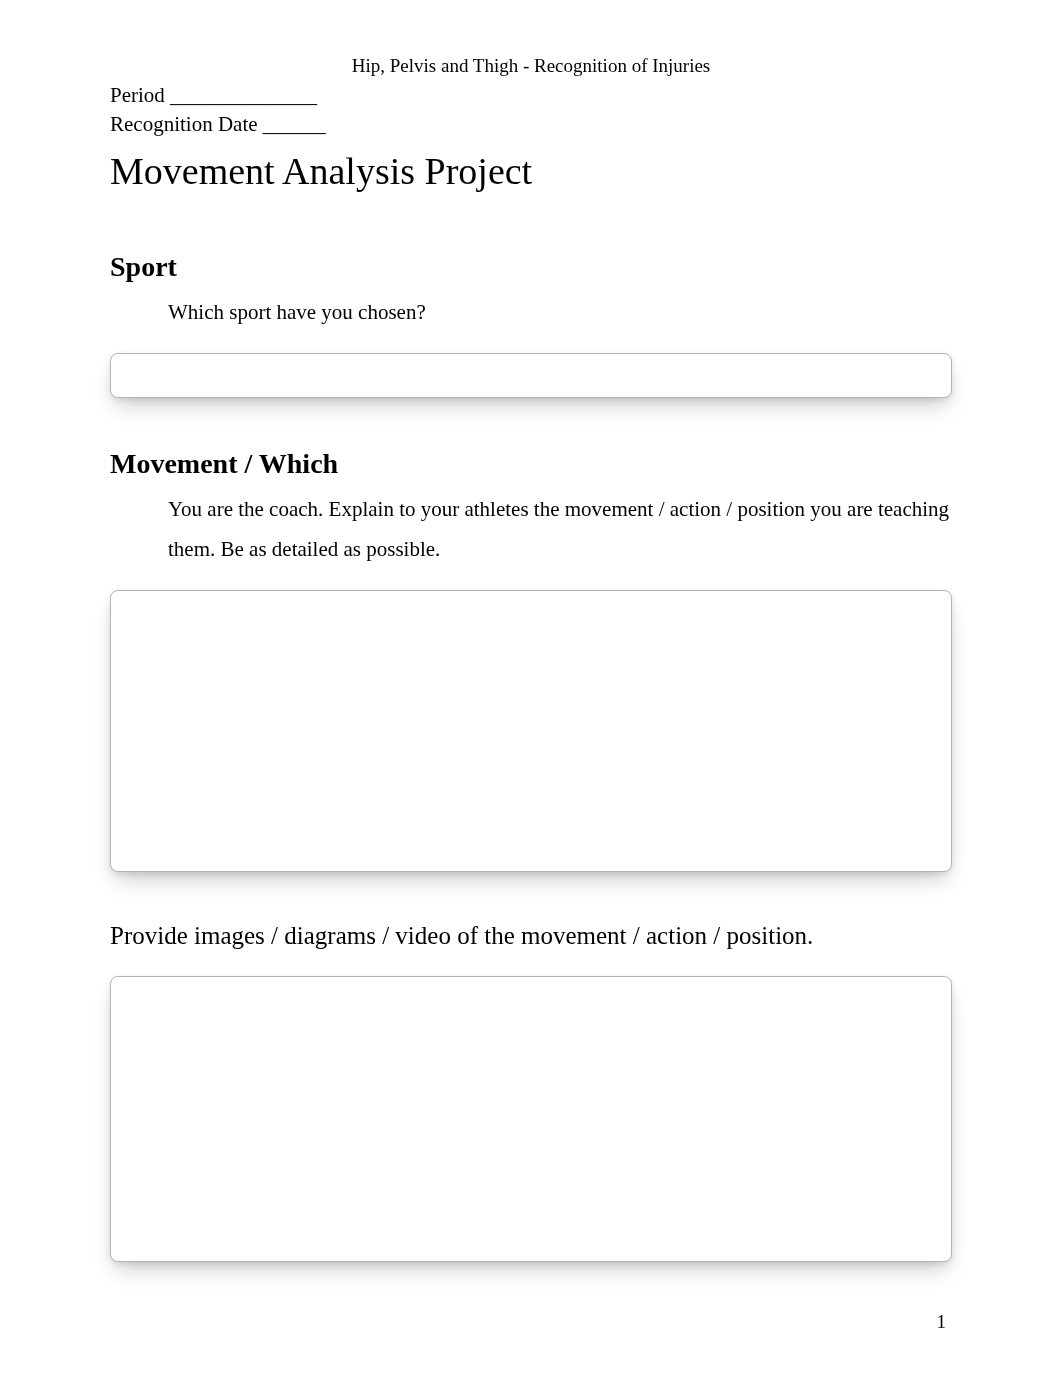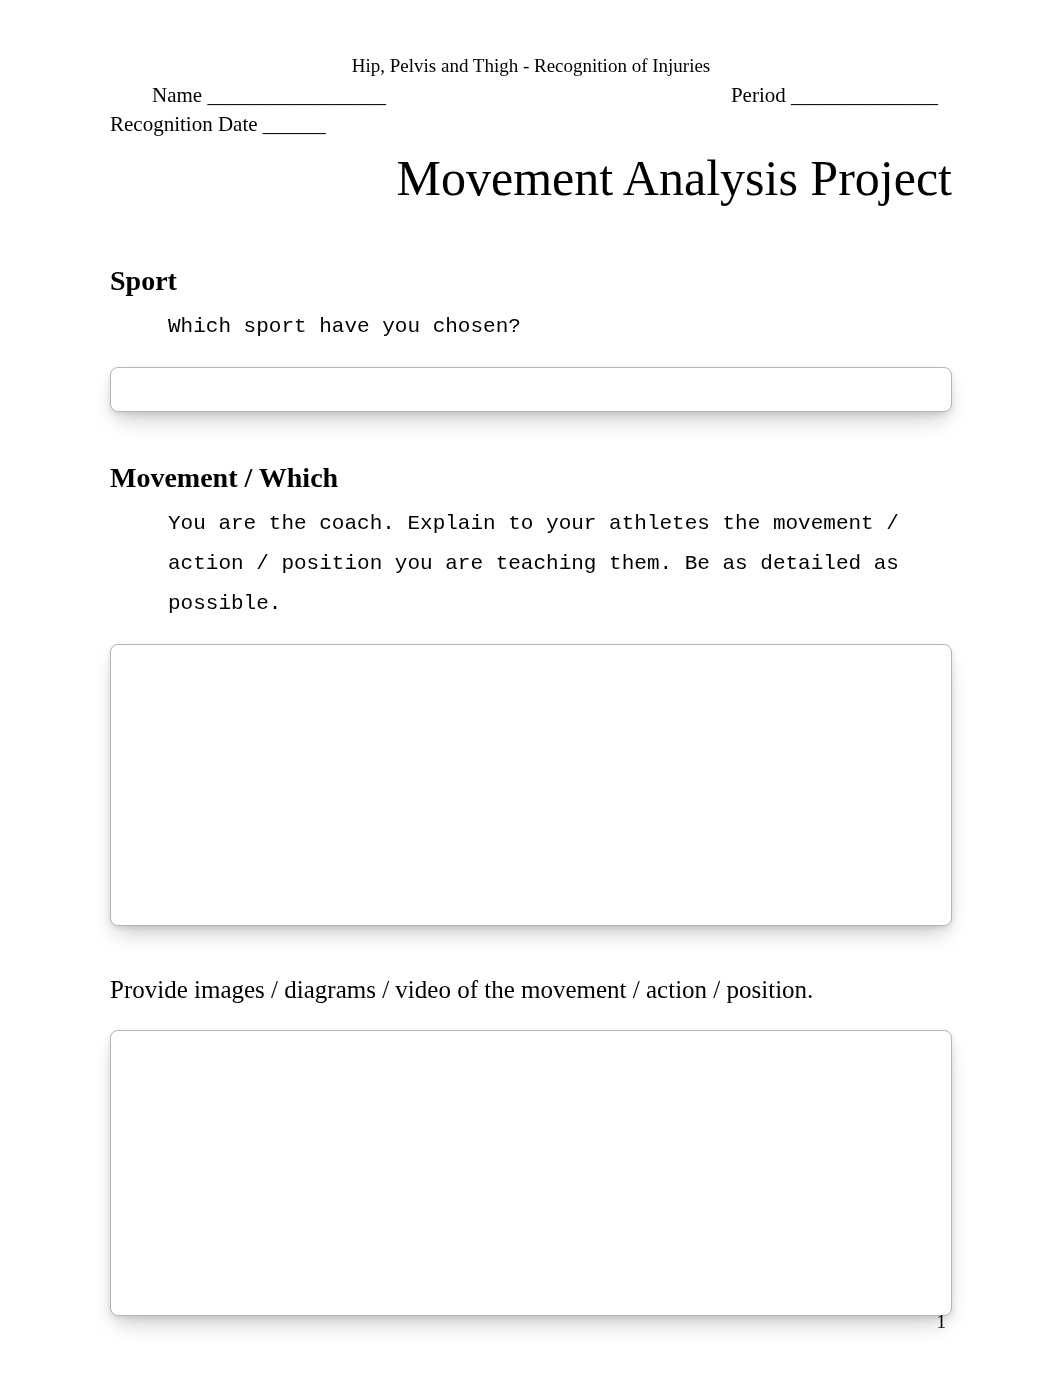--- a/index.html
+++ b/index.html
@@ -27,37 +27,36 @@
       font-size: 21px;
       margin-bottom: 4px;
     }
     .info-left {
       padding-left: 42px;
     }
     .info-right {
       padding-right: 14px;
     }
     .main-title {
-      text-align: right;
-      font-size: 50px;
+      text-align: left;
+      font-size: 38px;
       font-weight: normal;
       margin-top: 12px;
       margin-bottom: 58px;
     }
     .section-heading {
       font-size: 28px;
       font-weight: bold;
       margin-bottom: 10px;
     }
     .section-prompt {
       font-size: 21px;
       padding-left: 58px;
       line-height: 1.9;
       margin-bottom: 20px;
-      font-family: Liberation Mono, monospace;
     }
     .answer-box {
       border: 1px solid #b5b5b5;
       border-radius: 8px;
       background: #ffffff;
       box-shadow: 0 12px 22px -6px rgba(0,0,0,0.22), 0 2px 6px rgba(0,0,0,0.10);
       width: 100%;
     }
     .box-small {
       height: 45px;
@@ -81,21 +80,20 @@
       right: 116px;
       font-size: 19px;
     }
   </style>
 </head>
 <body>
 
 <div class="header-subject">Hip, Pelvis and Thigh - Recognition of Injuries</div>
 
 <div class="info-row">
-  <span class="info-left">Name  _________________</span>
   <span class="info-right">Period  ______________</span>
 </div>
 
 <div class="info-row">
   <span class="info-right">Recognition Date ______</span>
 </div>
 
 <h1 class="main-title">Movement Analysis Project</h1>
 
 <h2 class="section-heading">Sport</h2>

